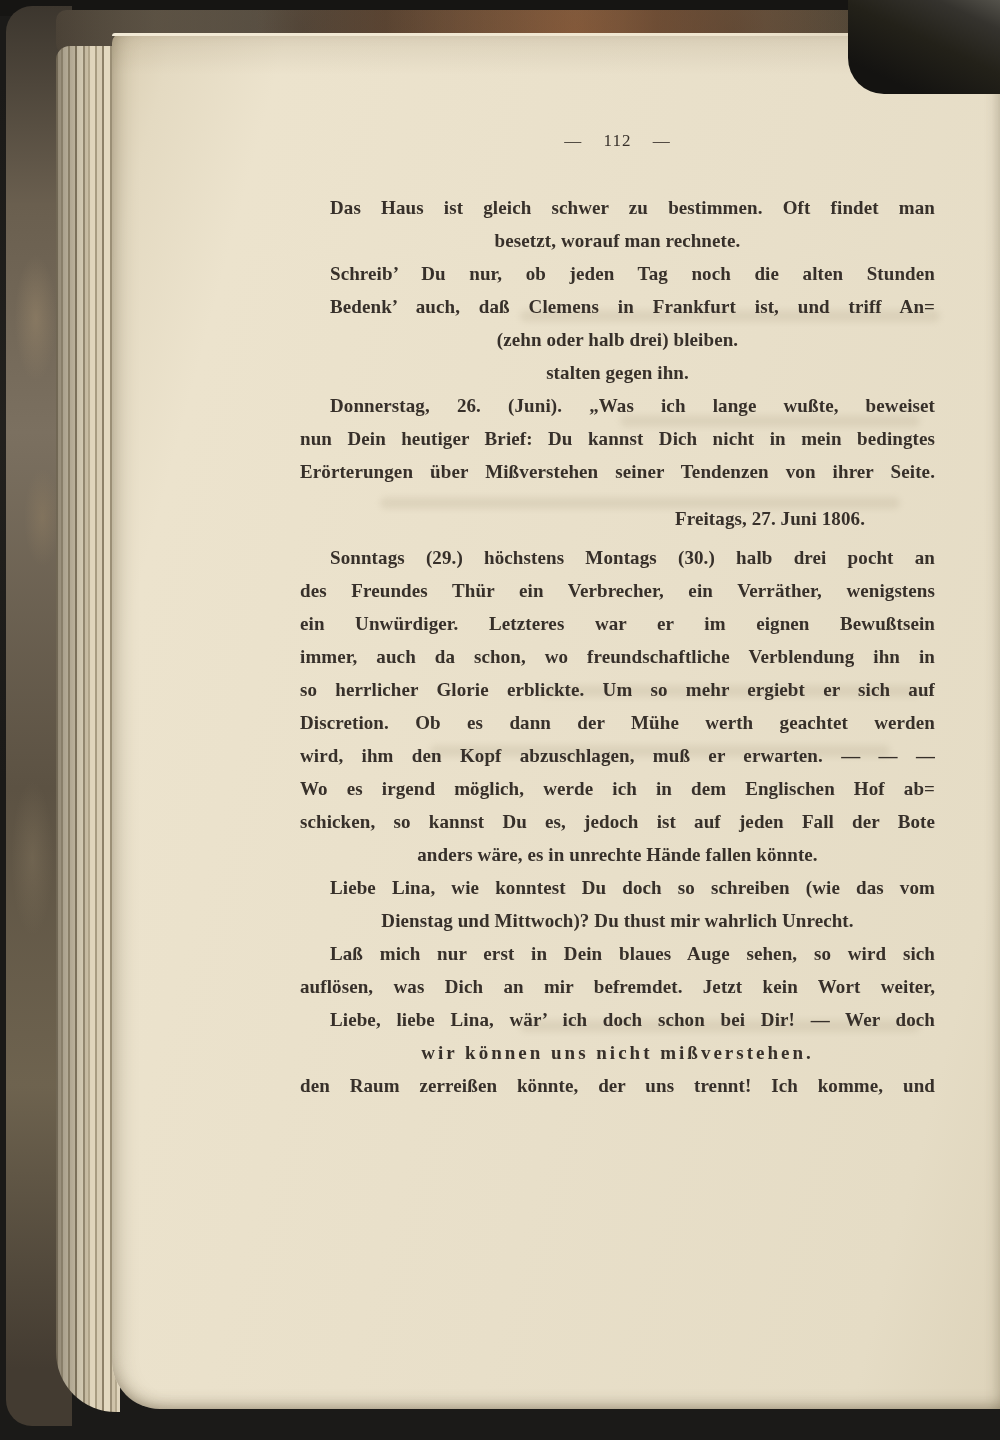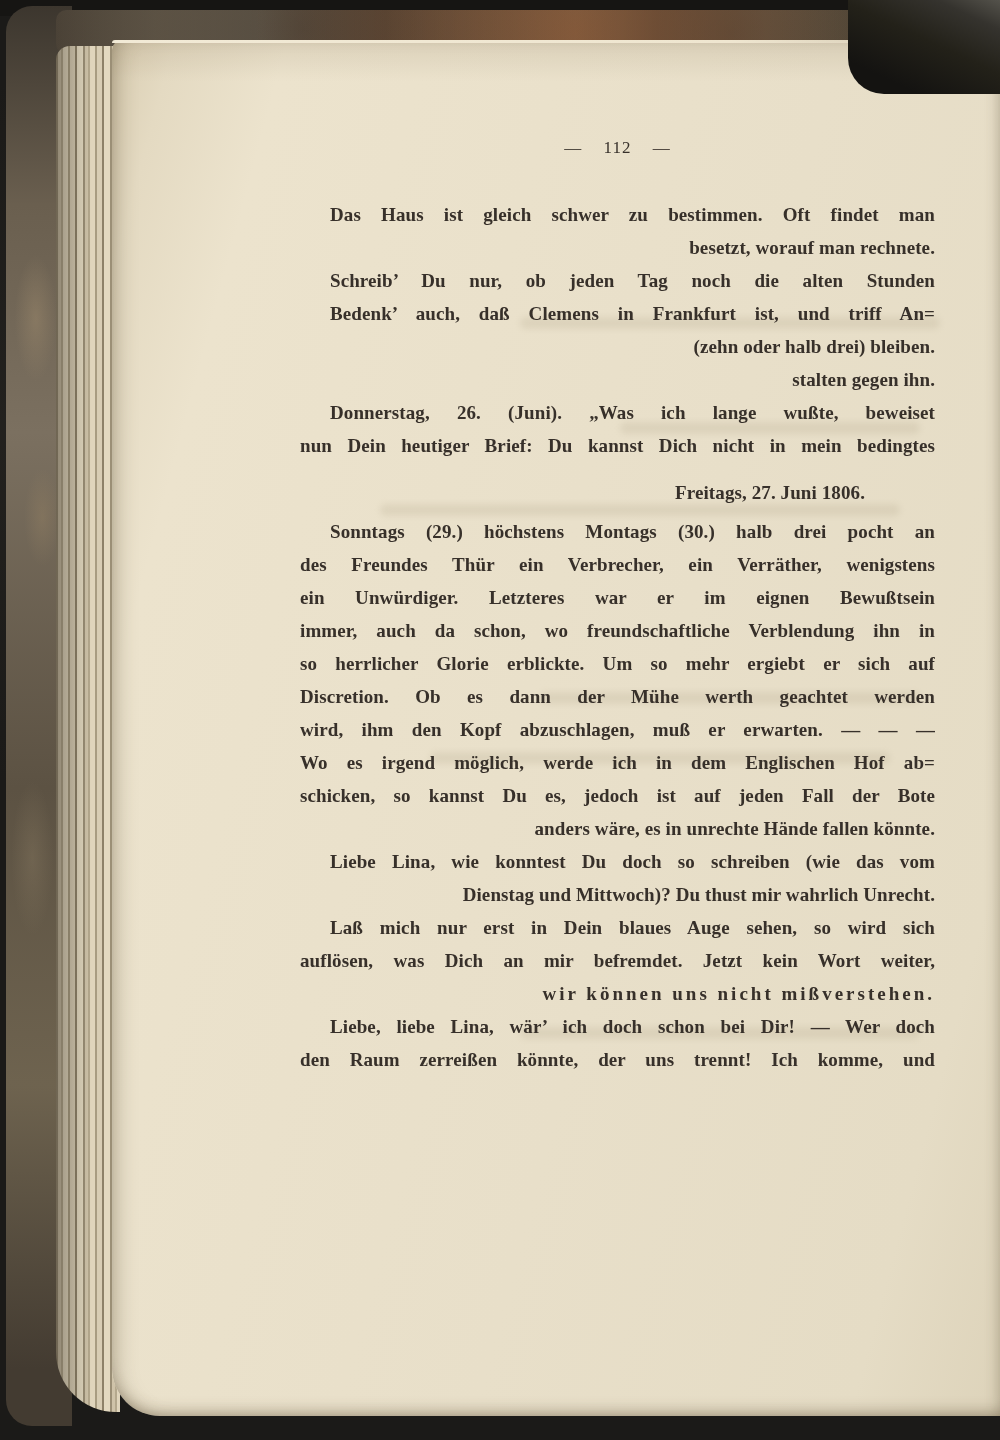--- a/index.html
+++ b/index.html
@@ -25,42 +25,42 @@
       radial-gradient(circle at 82% 55%, rgba(45,40,33,.55), transparent 50%),
       linear-gradient(90deg,#4f463a 0%,#6e6352 12%,#7d715f 25%,#5a5042 40%,#756a57 55%,#8a7d66 63%,#6b6050 73%,#7a6e5a 86%,#57503f 100%);}
   .top-band{position:absolute;left:0;top:0;width:1000px;height:16px;background:#161513;}
   .page-stack{position:absolute;left:56px;top:46px;width:64px;height:1366px;
     border-radius:14px 0 0 60px;
     background:
       linear-gradient(90deg, rgba(30,25,18,.35) 0, rgba(30,25,18,0) 55%),
       repeating-linear-gradient(90deg,
         #9b8f76 0 2px,#cfc3a9 2px 5px,#b4a88d 5px 7px,#e0d5bc 7px 12px,
         #a89c81 12px 14px,#d8cdb4 14px 19px,#8d8168 19px 21px,#e3d9c0 21px 27px);}
-  .page{position:absolute;left:112px;top:40px;width:888px;height:1376px;
+  .page{position:absolute;left:112px;top:33px;width:888px;height:1376px;
     border-radius:10px 0 0 48px;
     background:
       linear-gradient(180deg, rgba(120,100,70,.14) 0, rgba(120,100,70,0) 3%),
       linear-gradient(105deg,#d9cdb2 0%,#e4dac2 5%,#ece3cd 14%,#e8dfc9 58%,#e5dcc5 88%,#ddd3ba 100%);
     box-shadow:inset 14px 0 22px -12px rgba(80,65,40,.38),
                inset 0 -12px 16px -10px rgba(90,75,50,.45),
                inset -10px 0 14px -8px rgba(90,78,55,.28);}
   .page::before{content:"";position:absolute;left:0;top:0;width:100%;height:3px;
     background:linear-gradient(90deg,#f2ead6, #efe6d0 70%, transparent);border-radius:10px 0 0 0;}
   .cover-corner-tr{position:absolute;right:0;top:0;width:152px;height:94px;
     border-bottom-left-radius:36px;
     background:linear-gradient(205deg,#54524b 0%,#35332e 18%,#232119 45%,#141311 80%);}
   .smudge{position:absolute;height:12px;border-radius:6px;background:#a6997c;opacity:.18;filter:blur(3px);}
   
   .pageno{position:absolute;left:188px;top:98px;width:635px;text-align:center;padding-right:36px;
     font-size:17px;color:var(--ink);word-spacing:16px;letter-spacing:1px;}
   .textblock{position:absolute;left:188px;top:150px;width:635px;color:var(--ink);
     font-size:19px;font-weight:bold;letter-spacing:.1px;margin-top:8px;}
   .line{height:33px;line-height:33px;overflow:hidden;}
   .line.j{text-align:justify;text-align-last:justify;-moz-text-align-last:justify;}
-  .line.l{text-align:right;}
+  .line.l{text-align:center;}
   .line.indent{text-indent:30px;}
   .line.dateline{text-align:center;text-align-last:right;padding-right:70px;margin:14px 0 6px;}
   .line.spaced{letter-spacing:3px;}
 </style>
 </head>
 <body>
 
 <div class="screen">
   <div class="bg-sheen"></div>
   <div class="top-band"></div>
@@ -84,35 +84,36 @@
 
     <div class="textblock" id="textblock">
         <div class="line j indent">Das Haus ist gleich schwer zu bestimmen. Oft findet man</div>
         <div class="line l">besetzt, worauf man rechnete.</div>
         <div class="line j indent">Schreib’ Du nur, ob jeden Tag noch die alten Stunden</div>
         <div class="line j indent">Bedenk’ auch, daß Clemens in Frankfurt ist, und triff An=</div>
         <div class="line l">(zehn oder halb drei) bleiben.</div>
         <div class="line l">stalten gegen ihn.</div>
         <div class="line j indent">Donnerstag, 26. (Juni). „Was ich lange wußte, beweiset</div>
         <div class="line j">nun Dein heutiger Brief: Du kannst Dich nicht in mein bedingtes</div>
+        <div class="line j">Erörterungen über Mißverstehen seiner Tendenzen von ihrer Seite.</div>
         <div class="line l dateline">Freitags, 27. Juni 1806.</div>
         <div class="line j indent">Sonntags (29.) höchstens Montags (30.) halb drei pocht an</div>
         <div class="line j">des Freundes Thür ein Verbrecher, ein Verräther, wenigstens</div>
         <div class="line j">ein Unwürdiger. Letzteres war er im eignen Bewußtsein</div>
         <div class="line j">immer, auch da schon, wo freundschaftliche Verblendung ihn in</div>
         <div class="line j">so herrlicher Glorie erblickte. Um so mehr ergiebt er sich auf</div>
         <div class="line j">Discretion. Ob es dann der Mühe werth geachtet werden</div>
         <div class="line j">wird, ihm den Kopf abzuschlagen, muß er erwarten. — — —</div>
         <div class="line j">Wo es irgend möglich, werde ich in dem Englischen Hof ab=</div>
         <div class="line j">schicken, so kannst Du es, jedoch ist auf jeden Fall der Bote</div>
         <div class="line l">anders wäre, es in unrechte Hände fallen könnte.</div>
         <div class="line j indent">Liebe Lina, wie konntest Du doch so schreiben (wie das vom</div>
         <div class="line l">Dienstag und Mittwoch)? Du thust mir wahrlich Unrecht.</div>
         <div class="line j indent">Laß mich nur erst in Dein blaues Auge sehen, so wird sich</div>
         <div class="line j">auflösen, was Dich an mir befremdet. Jetzt kein Wort weiter,</div>
+        <div class="line j indent">Liebe, liebe Lina, wär’ ich doch schon bei Dir! — Wer doch</div>
         <div class="line l spaced">wir können uns nicht mißverstehen.</div>
-        <div class="line j indent">Liebe, liebe Lina, wär’ ich doch schon bei Dir! — Wer doch</div>
         <div class="line j">den Raum zerreißen könnte, der uns trennt! Ich komme, und</div>
       </div>
   </div>
 
   <div class="cover-corner-tr"></div>
 </div>
 
 </body></html>

